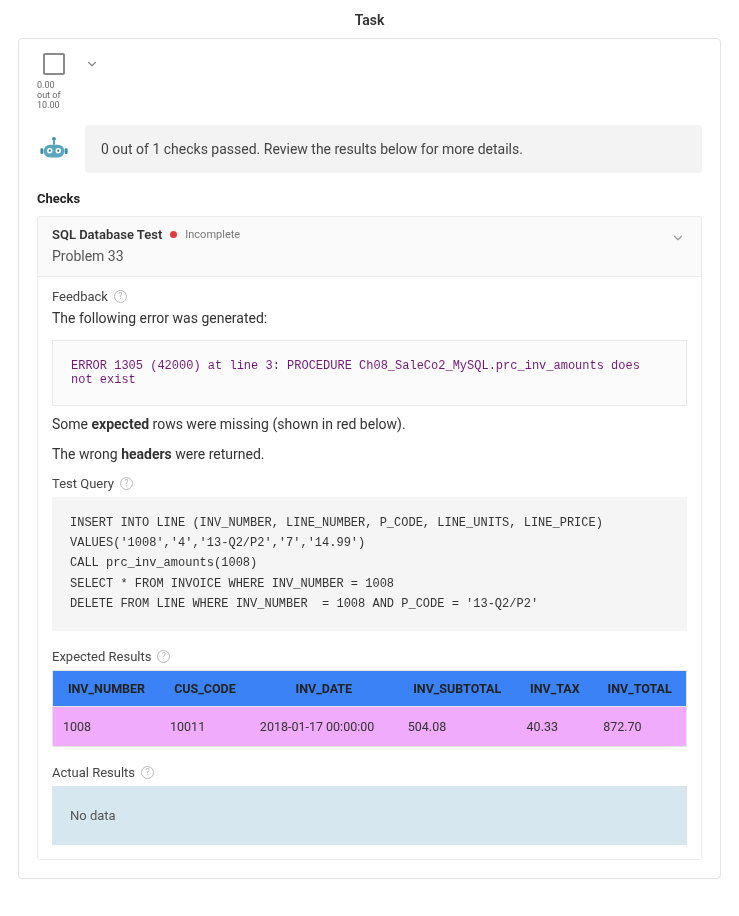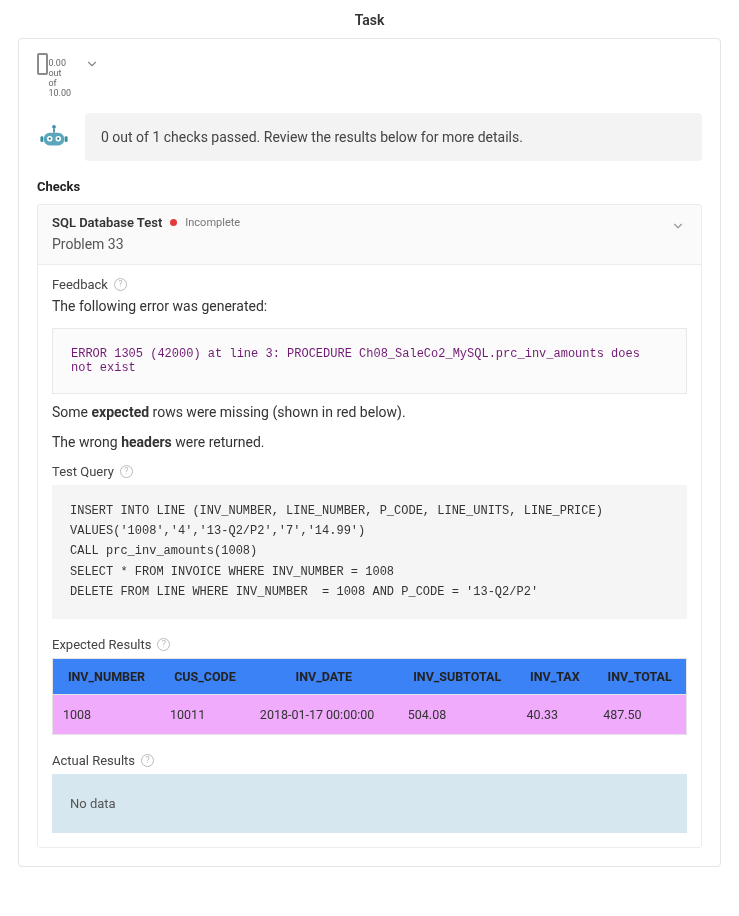--- a/index.html
+++ b/index.html
@@ -26,21 +26,22 @@
   }
   .task-header-row {
     display: flex;
     align-items: flex-start;
     padding: 0 18px;
     gap: 14px;
   }
   .left-col {
     width: 34px;
     display: flex;
-    align-items: flex-start;
+    flex-direction: column;
+    align-items: center;
   }
   .checkbox {
     width: 22px;
     height: 22px;
     border: 2px solid #8a8a8a;
     border-radius: 2px;
     background: #fff;
     cursor: pointer;
   }
   .score {
@@ -297,21 +298,21 @@
             <th>INV_TOTAL</th>
           </tr>
         </thead>
         <tbody>
           <tr class="missing">
             <td>1008</td>
             <td>10011</td>
             <td>2018-01-17 00:00:00</td>
             <td>504.08</td>
             <td>40.33</td>
-            <td>487.50</td>
+            <td>872.70</td>
           </tr>
         </tbody>
       </table>
 
       <div class="subhead">
         <span>Actual Results</span>
         <span class="help">?</span>
       </div>
       <div class="no-data-box">No data</div>
 

